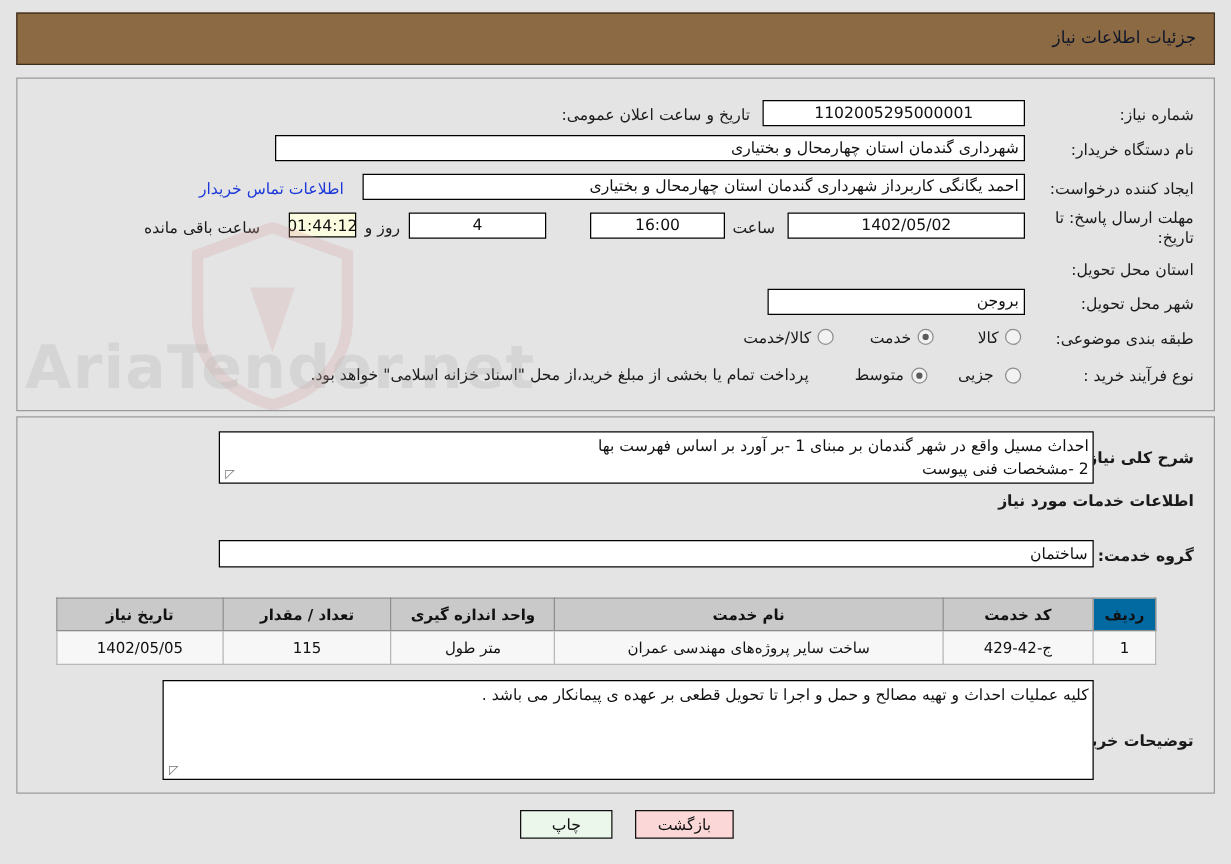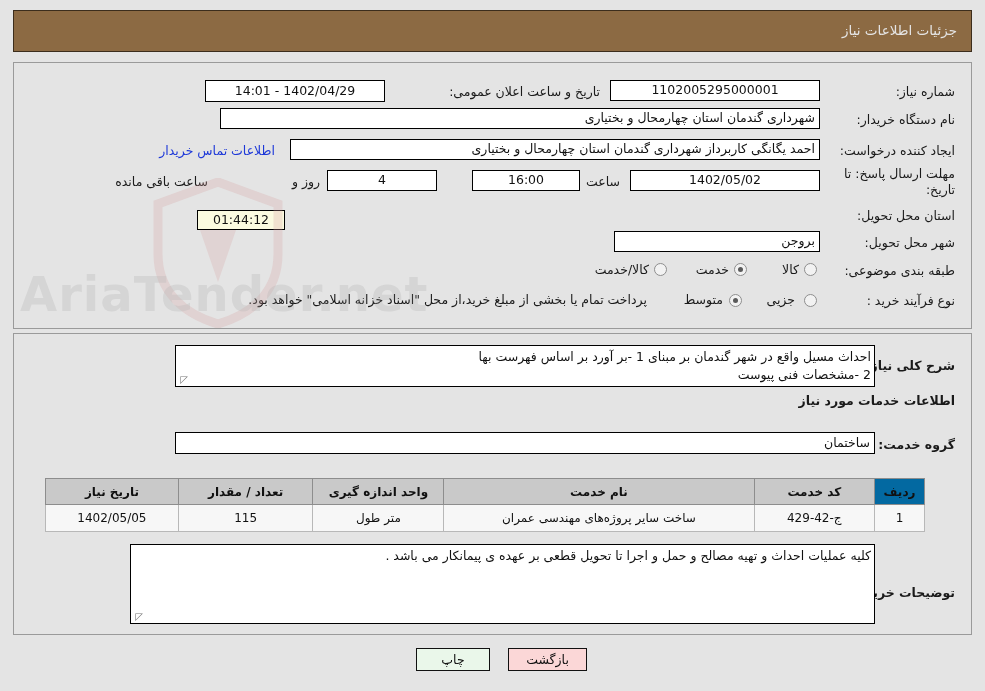--- a/index.html
+++ b/index.html
@@ -25,21 +25,21 @@
     width: 959px;
     height: 42px;
     background: #8c6a43;
     border: 1px solid #3c2d1c;
     box-sizing: border-box;
   }
   .header-title {
     position: absolute;
     right: 14px;
     top: 11px;
-    color: #e5e5e5;
+    color: #0f172a;
     font-size: 13.5px;
     letter-spacing: 0;
     white-space: nowrap;
   }
 
   
   .panel {
     position: absolute;
     border: 1px solid #9a9a9a;
     box-sizing: border-box;
@@ -207,36 +207,35 @@
   <div class="header-bar" style="background: rgb(140, 106, 67);">
     <div class="header-title">جزئیات اطلاعات نیاز</div>
   </div>
 
   <div class="panel" id="panel-top"></div>
 
   <div class="lbl" style="right:30px; top:84px;">شماره نیاز:</div>
   <div class="fld center" style="right:165px; top:80px; width:210px; height:21px;">1102005295000001</div>
 
   <div class="lbl" style="right:385px; top:84px;">تاریخ و ساعت اعلان عمومی:</div>
-  <div class="fld center" style="right:600px; top:80px; width:180px; height:22px;">1402/04/29 - 14:01</div>
 
   <div class="lbl" style="right:30px; top:112px;">نام دستگاه خریدار:</div>
   <div class="fld right" style="right:165px; top:108px; width:600px; height:21px;">شهرداری گندمان استان چهارمحال و بختیاری</div>
 
   <div class="lbl" style="right:30px; top:143px;">ایجاد کننده درخواست:</div>
   <div class="fld right" style="right:165px; top:139px; width:530px; height:21px;">احمد یگانگی کاربرداز شهرداری گندمان استان چهارمحال و بختیاری</div>
   <div class="link" style="right: 710px; top: 143px; color: rgb(29, 56, 216);">اطلاعات تماس خریدار</div>
 
   <div class="lbl" style="right:30px; top:166px; width:120px; text-align:right; white-space:normal;">مهلت ارسال پاسخ: تا تاریخ:</div>
   <div class="fld center" style="right:165px; top:170px; width:190px; height:21px;">1402/05/02</div>
   <div class="lbl" style="right:365px; top:174px;">ساعت</div>
   <div class="fld center" style="right:405px; top:170px; width:108px; height:21px;">16:00</div>
   <div class="fld center" style="right:548px; top:170px; width:110px; height:21px;">4</div>
   <div class="lbl" style="right:665px; top:174px;">روز و</div>
-  <div class="fld center countdown" style="right: 700px; top: 170px; width: 88px; height: 20px; background: rgb(251, 251, 224); margin-top: 40px;">01:44:12</div>
+  <div class="fld center countdown" style="right: 700px; top: 170px; width: 54px; height: 20px; background: rgb(251, 251, 224);">01:44:12</div>
   <div class="lbl" style="right:777px; top:174px;">ساعت باقی مانده</div>
 
   <div class="lbl" style="right:30px; top:208px;">استان محل تحویل:</div>
 
   <div class="lbl" style="right:30px; top:235px;">شهر محل تحویل:</div>
   <div class="fld right" style="right:165px; top:231px; width:206px; height:21px;">بروجن</div>
 
   <div class="lbl" style="right:30px; top:263px;">طبقه بندی موضوعی:</div>
   <div class="radio" style="right:168px; top:263px;" id="cat-r0"></div>
   <div class="lbl" style="right:186px; top:262px;">کالا</div>

